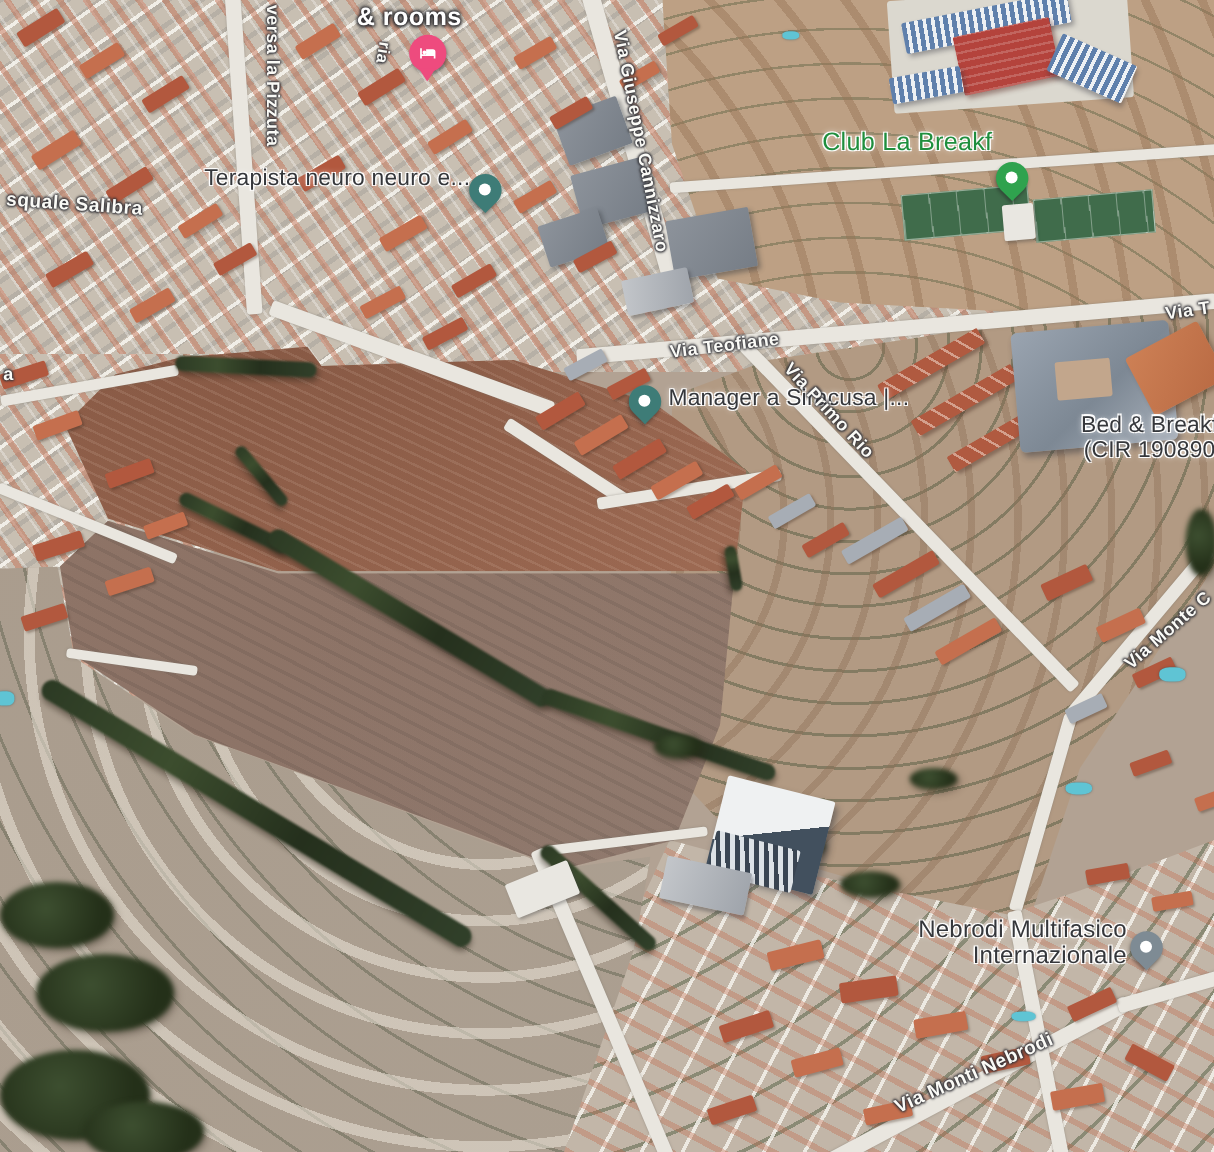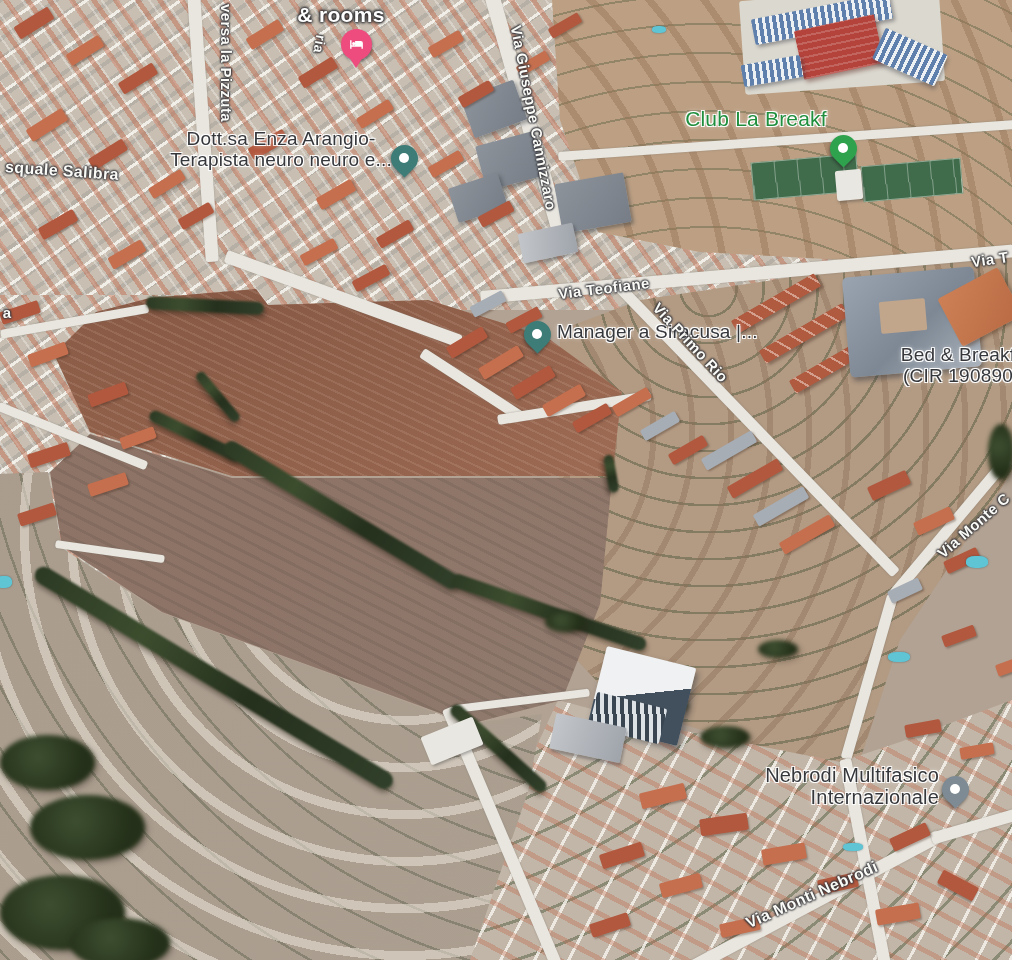--- a/index.html
+++ b/index.html
@@ -239,21 +239,20 @@
       <div class="map-label lbl-street" style="left: 319px; top: 44px; font-size: 14px; transform: translate(-50%, -50%) rotate(100deg); text-align: center;">
         <div>ria</div>
       </div>
       <div class="map-label lbl-street" style="left: 226px; top: 63px; font-size: 15px; transform: translate(-50%, -50%) rotate(90deg); text-align: center;">
         <div>versa la Pizzuta</div>
       </div>
       <div class="map-label lbl-street" style="left: 62px; top: 171px; font-size: 16px; transform: translate(-50%, -50%) rotate(4deg); text-align: center;">
         <div>squale Salibra</div>
       </div>
       <div class="map-label lbl-poi" style="left: 281px; top: 149px; font-size: 19px; transform: translate(-50%, -50%) rotate(0deg); text-align: center;">
-        <div>Dott.sa Enza Arangio-</div>
         <div>Terapista neuro neuro e...</div>
       </div>
       <div class="map-label lbl-street" style="left: 533px; top: 118px; font-size: 15px; transform: translate(-50%, -50%) rotate(79deg); text-align: center;">
         <div>Via Giuseppe Cannizzaro</div>
       </div>
       <div class="map-label lbl-poi-green" style="left: 756px; top: 119px; font-size: 21px; transform: translate(-50%, -50%) rotate(0deg); text-align: center;">
         <div>Club La Breakf</div>
       </div>
       <div class="map-label lbl-street" style="left: 990px; top: 260px; font-size: 15px; transform: translate(-50%, -50%) rotate(-8deg); text-align: center;">
         <div>Via T</div>

